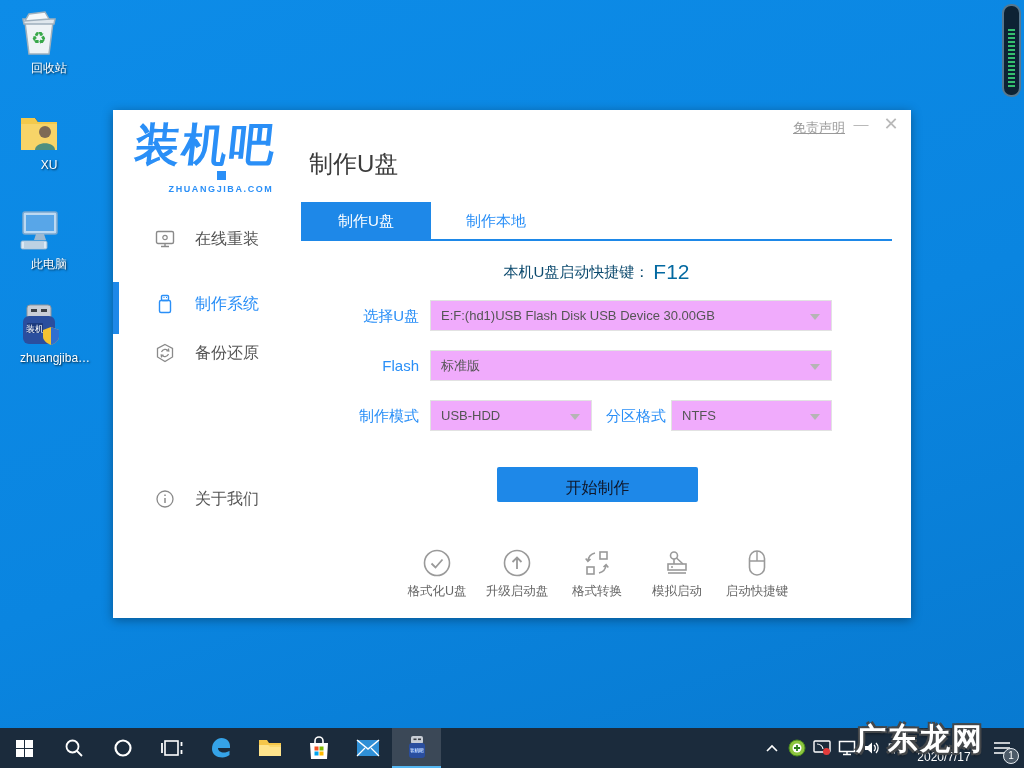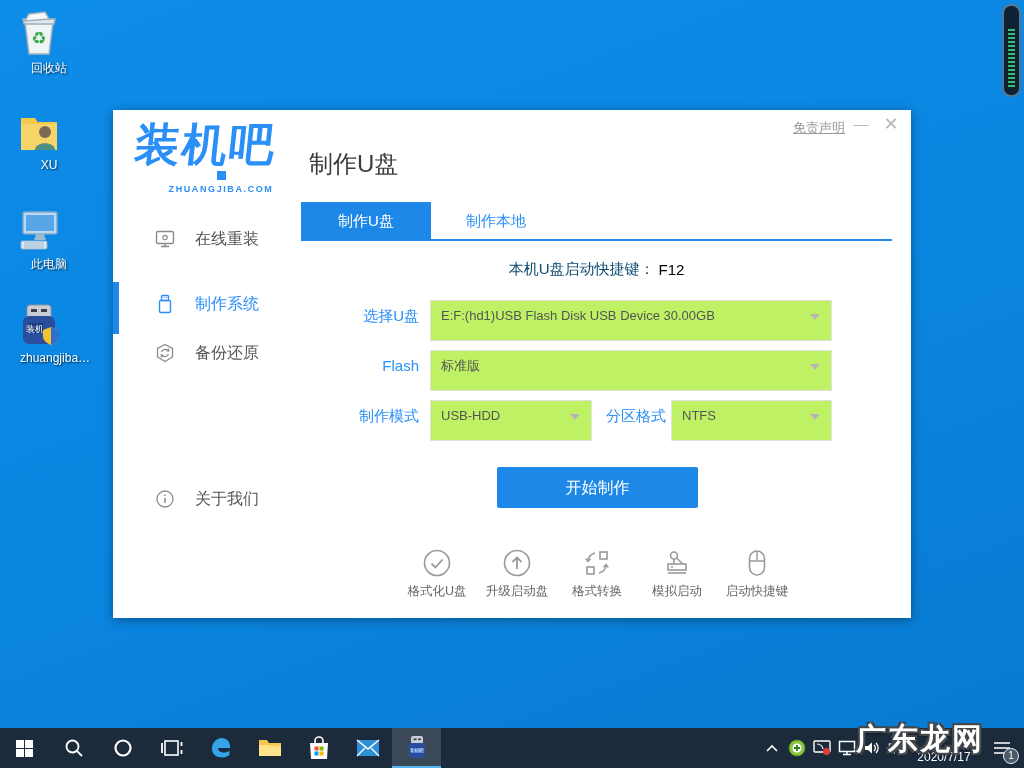--- a/index.html
+++ b/index.html
@@ -47,40 +47,40 @@
   
   .tab { position:absolute; top:92px; width:130px; height:37px; line-height:37px;
          text-align:center; font-size:15px; cursor:pointer; }
   .tab.t0 { left:188px; background:#1e88e8; color:#fff; }
   .tab.t1 { left:318px; color:#2a8ff7; }
   .tab-underline { position:absolute; left:188px; top:129px; width:591px; height:2px; background:#1e88e8; }
 
   
   .hotkey { position:absolute; left:188px; top:150px; width:591px; text-align:center; }
   .hotkey .hl { font-size:15px; color:#0c4a6e; vertical-align:middle; }
-  .hotkey .hv { font-size:15px; color:#000000; vertical-align:middle; margin-left:4px; }
+  .hotkey .hv { font-size:21px; color:#0369a1; vertical-align:middle; margin-left:4px; }
 
   
   .flabel { position:absolute; font-size:15px; color:#2a8ff7; line-height:31px; text-align:right; }
-  .fselect { position:absolute; height:41px; border:1px solid #e2e2e2; background:#bef264;
+  .fselect { position:absolute; height:31px; border:1px solid #e2e2e2; background:#f0abfc;
              font-size:13px; color:#555; line-height:29px; padding-left:10px; cursor:pointer; }
   .fselect .caret { position:absolute; right:11px; top:13px; width:0; height:0;
              border-left:5px solid transparent; border-right:5px solid transparent;
              border-top:6px solid #b5b5b5; }
   .lbl-usb  { left:188px; top:190px; width:118px; }
   .sel-usb  { left:317px; top:190px; width:402px; }
   .lbl-pe   { left:188px; top:240px; width:118px; }
   .sel-pe   { left:317px; top:240px; width:402px; }
   .lbl-mode { left:188px; top:290px; width:118px; }
   .sel-mode { left:317px; top:290px; width:162px; }
   .lbl-part { left:473px; top:290px; width:80px; }
   .sel-part { left:558px; top:290px; width:161px; }
 
-  .start-btn { position:absolute; left:384px; top:357px; width:201px; height:41px;
-               background:#1e88e8; color:#ffffff; font-size:16px; text-align:center;
+  .start-btn { position:absolute; left:384px; top:357px; width:201px; height:35px;
+               background:#1e88e8; color:#0f172a; font-size:16px; text-align:center;
                line-height:41px; border-radius:2px; cursor:pointer; }
 
   
   .actions { position:absolute; left:284px; top:437px; width:400px; display:flex; }
   .act { width:80px; text-align:center; cursor:pointer; }
   .act svg { width:32px; height:32px; display:block; margin:0 auto; }
   .act .albl { margin-top:4px; font-size:12.5px; color:#666; white-space:nowrap; }
 
   
   .taskbar { position:absolute; left:0; top:728px; width:1024px; height:40px;

